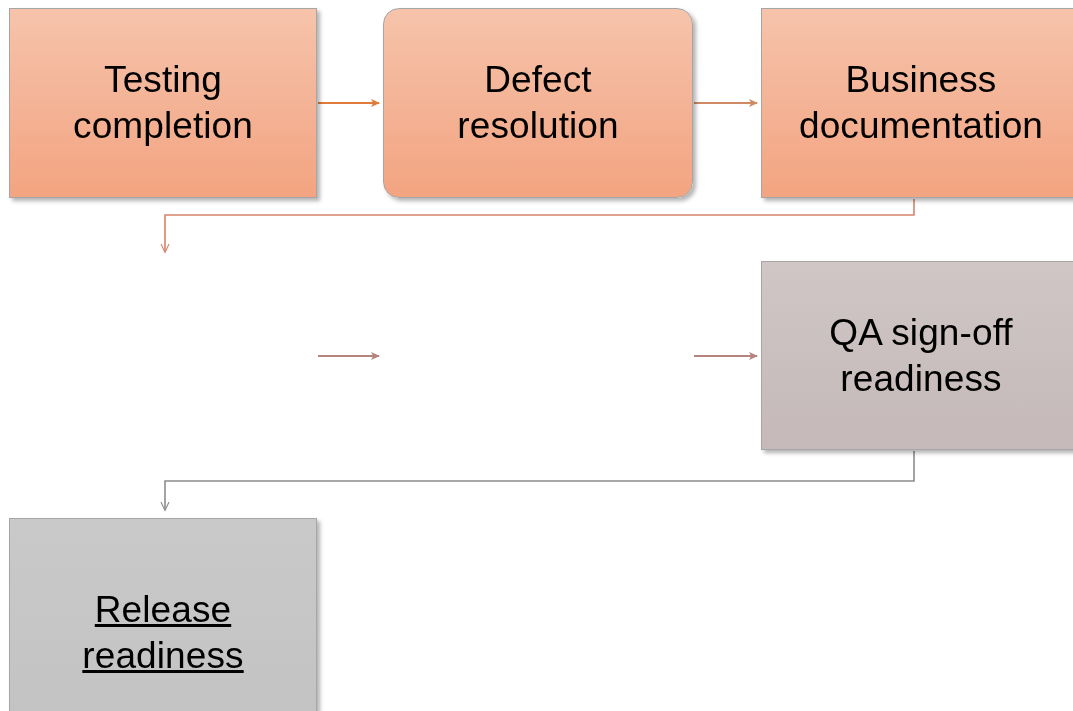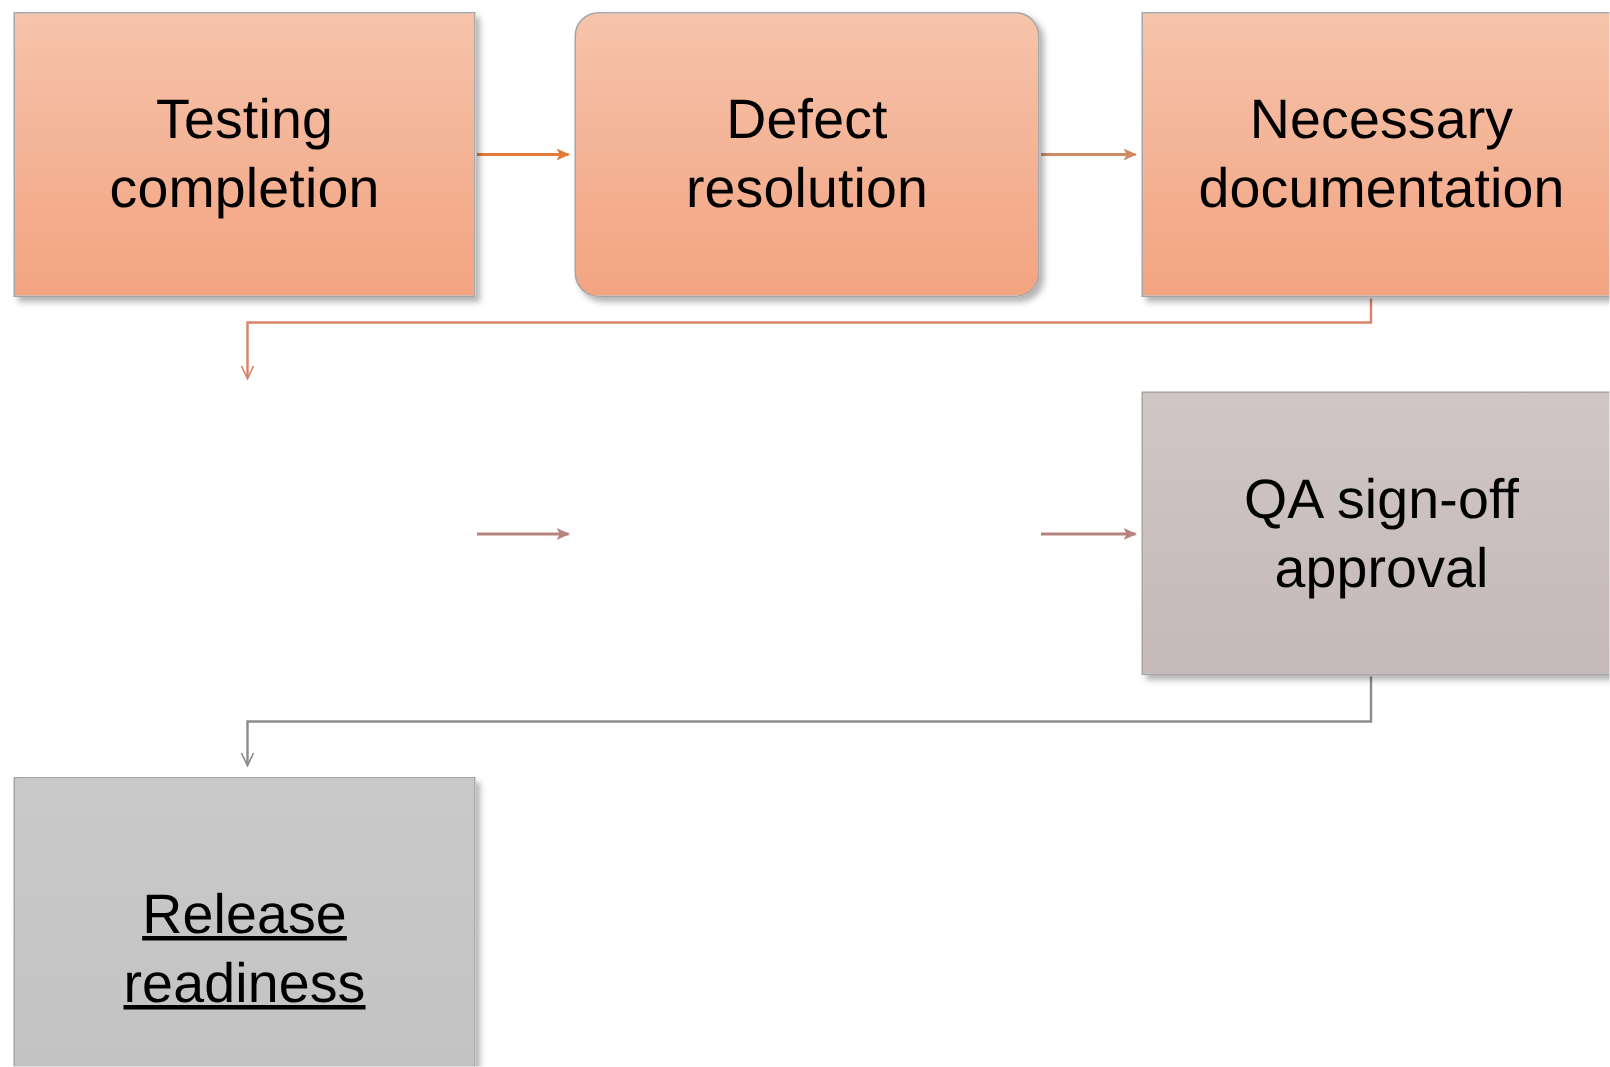--- a/index.html
+++ b/index.html
@@ -120,29 +120,29 @@
     <span class="node-label">Testing
 completion</span>
   </div>
 
   <div class="node fill-peach r1 c2">
     <span class="node-label">Defect
 resolution</span>
   </div>
 
   <div class="node fill-peach r1 c3">
-    <span class="node-label">Necessary
+    <span class="node-label">Business
 documentation</span>
   </div>
 
 
 
   <div class="node fill-mauve r2 c3">
     <span class="node-label">QA sign-off
-approval</span>
+readiness</span>
   </div>
 
   <div class="node fill-grey r3 c1">
     <span class="node-label">Release
 readiness</span>
   </div>
 
 </div>
 
 </body></html>

